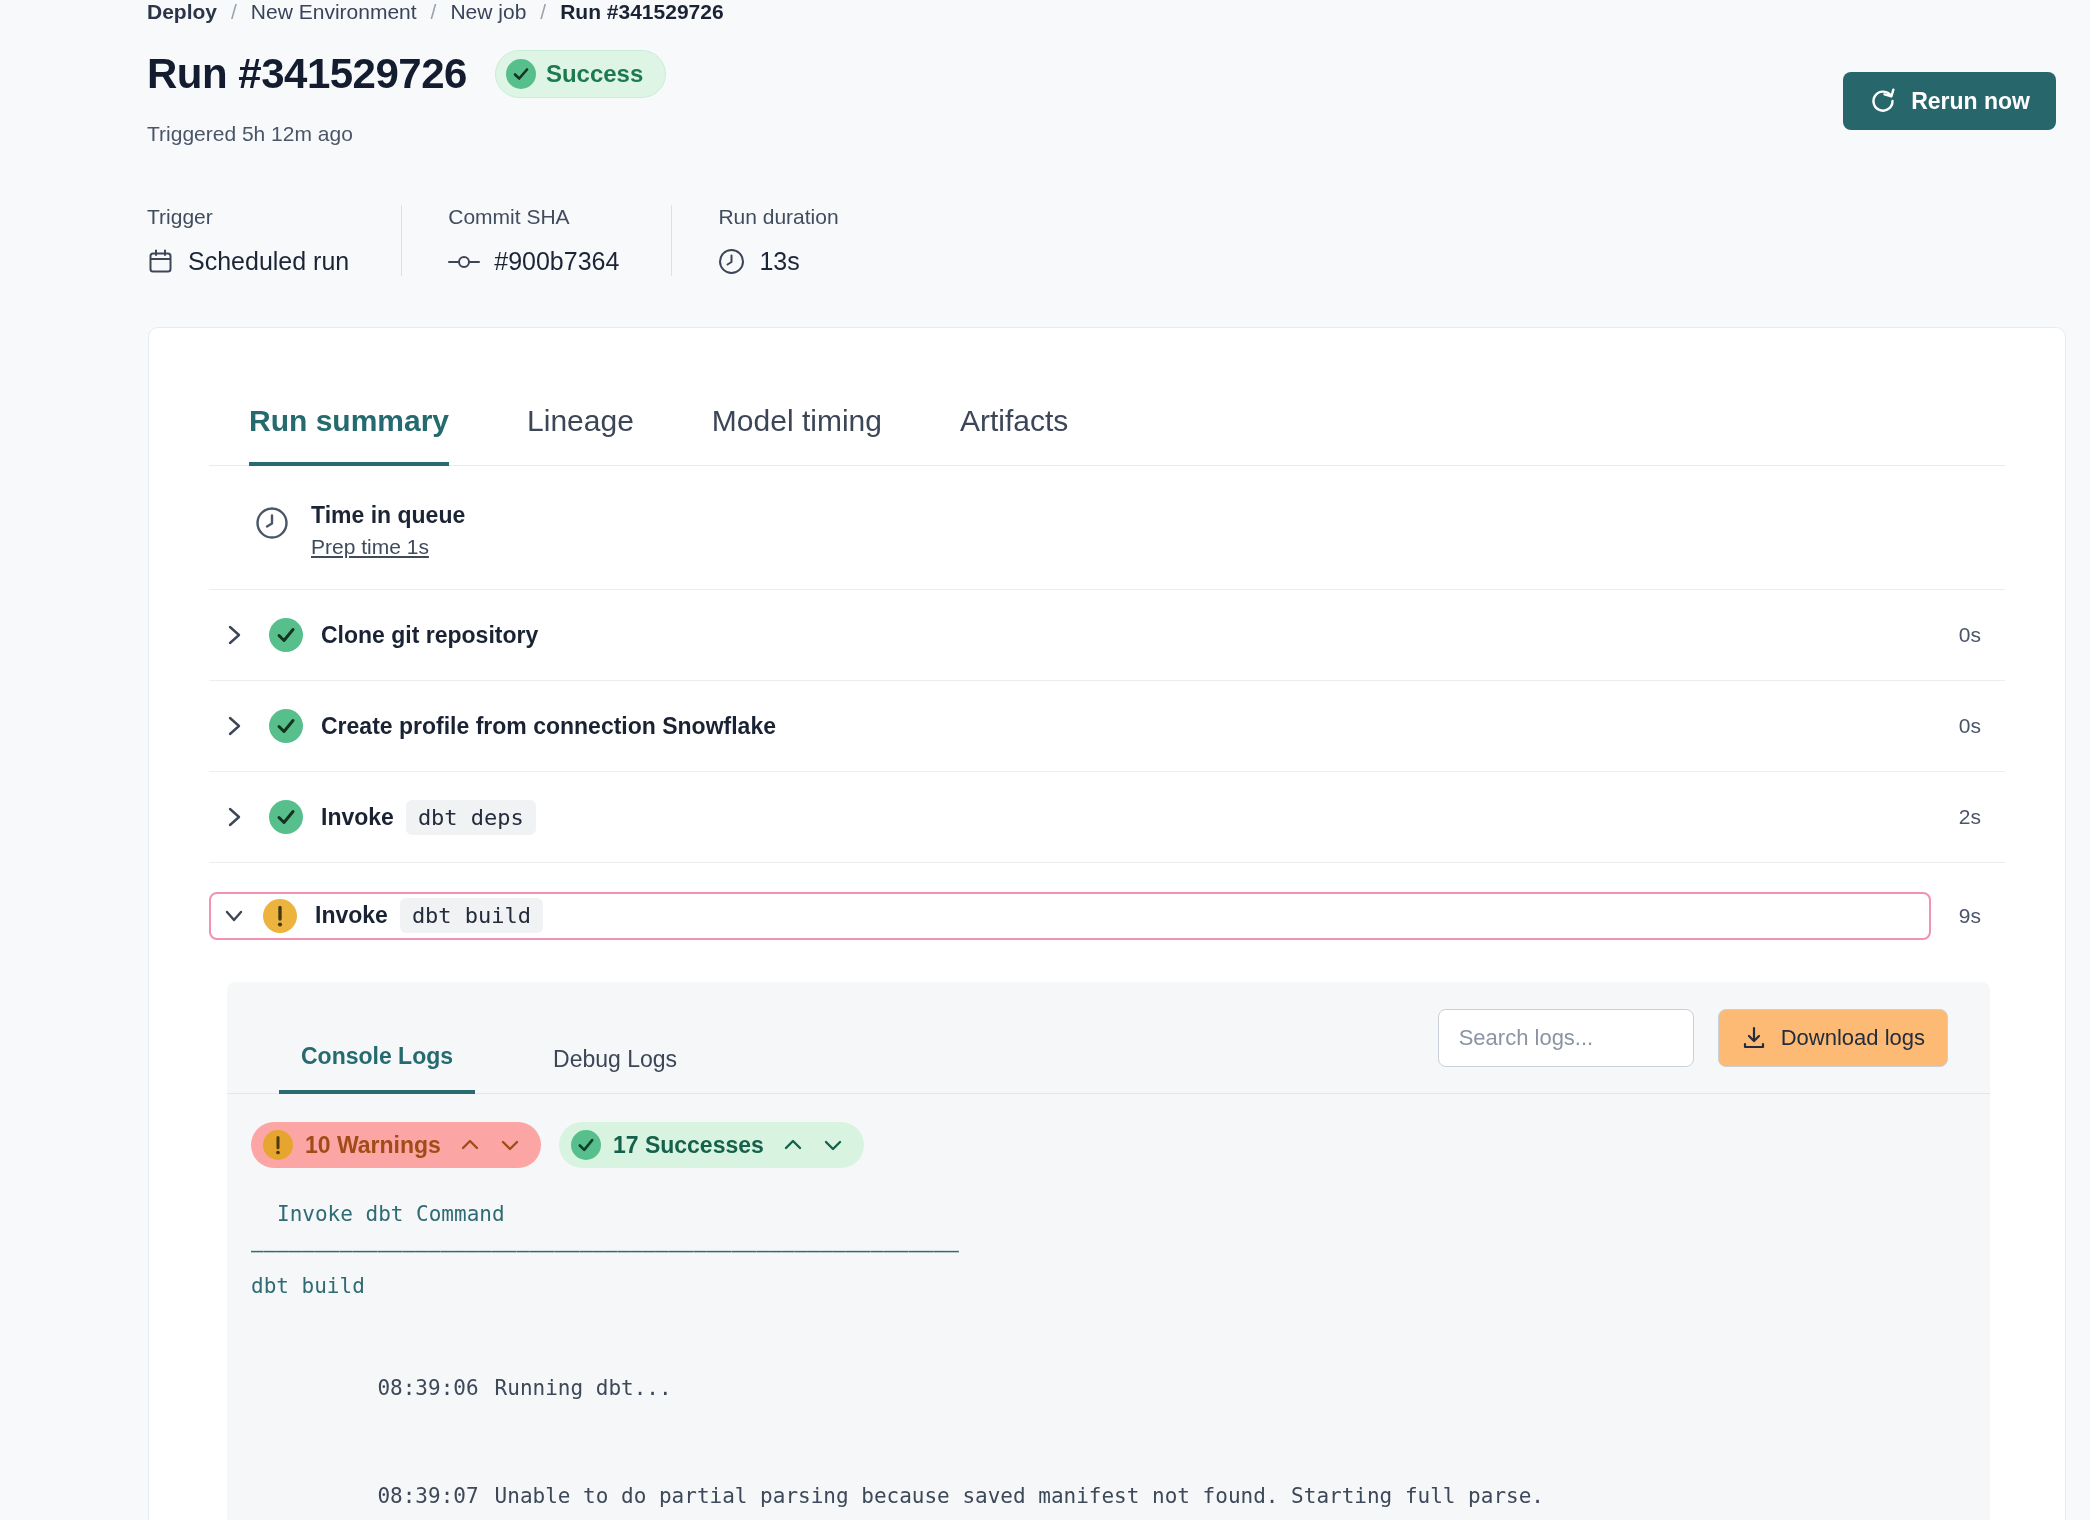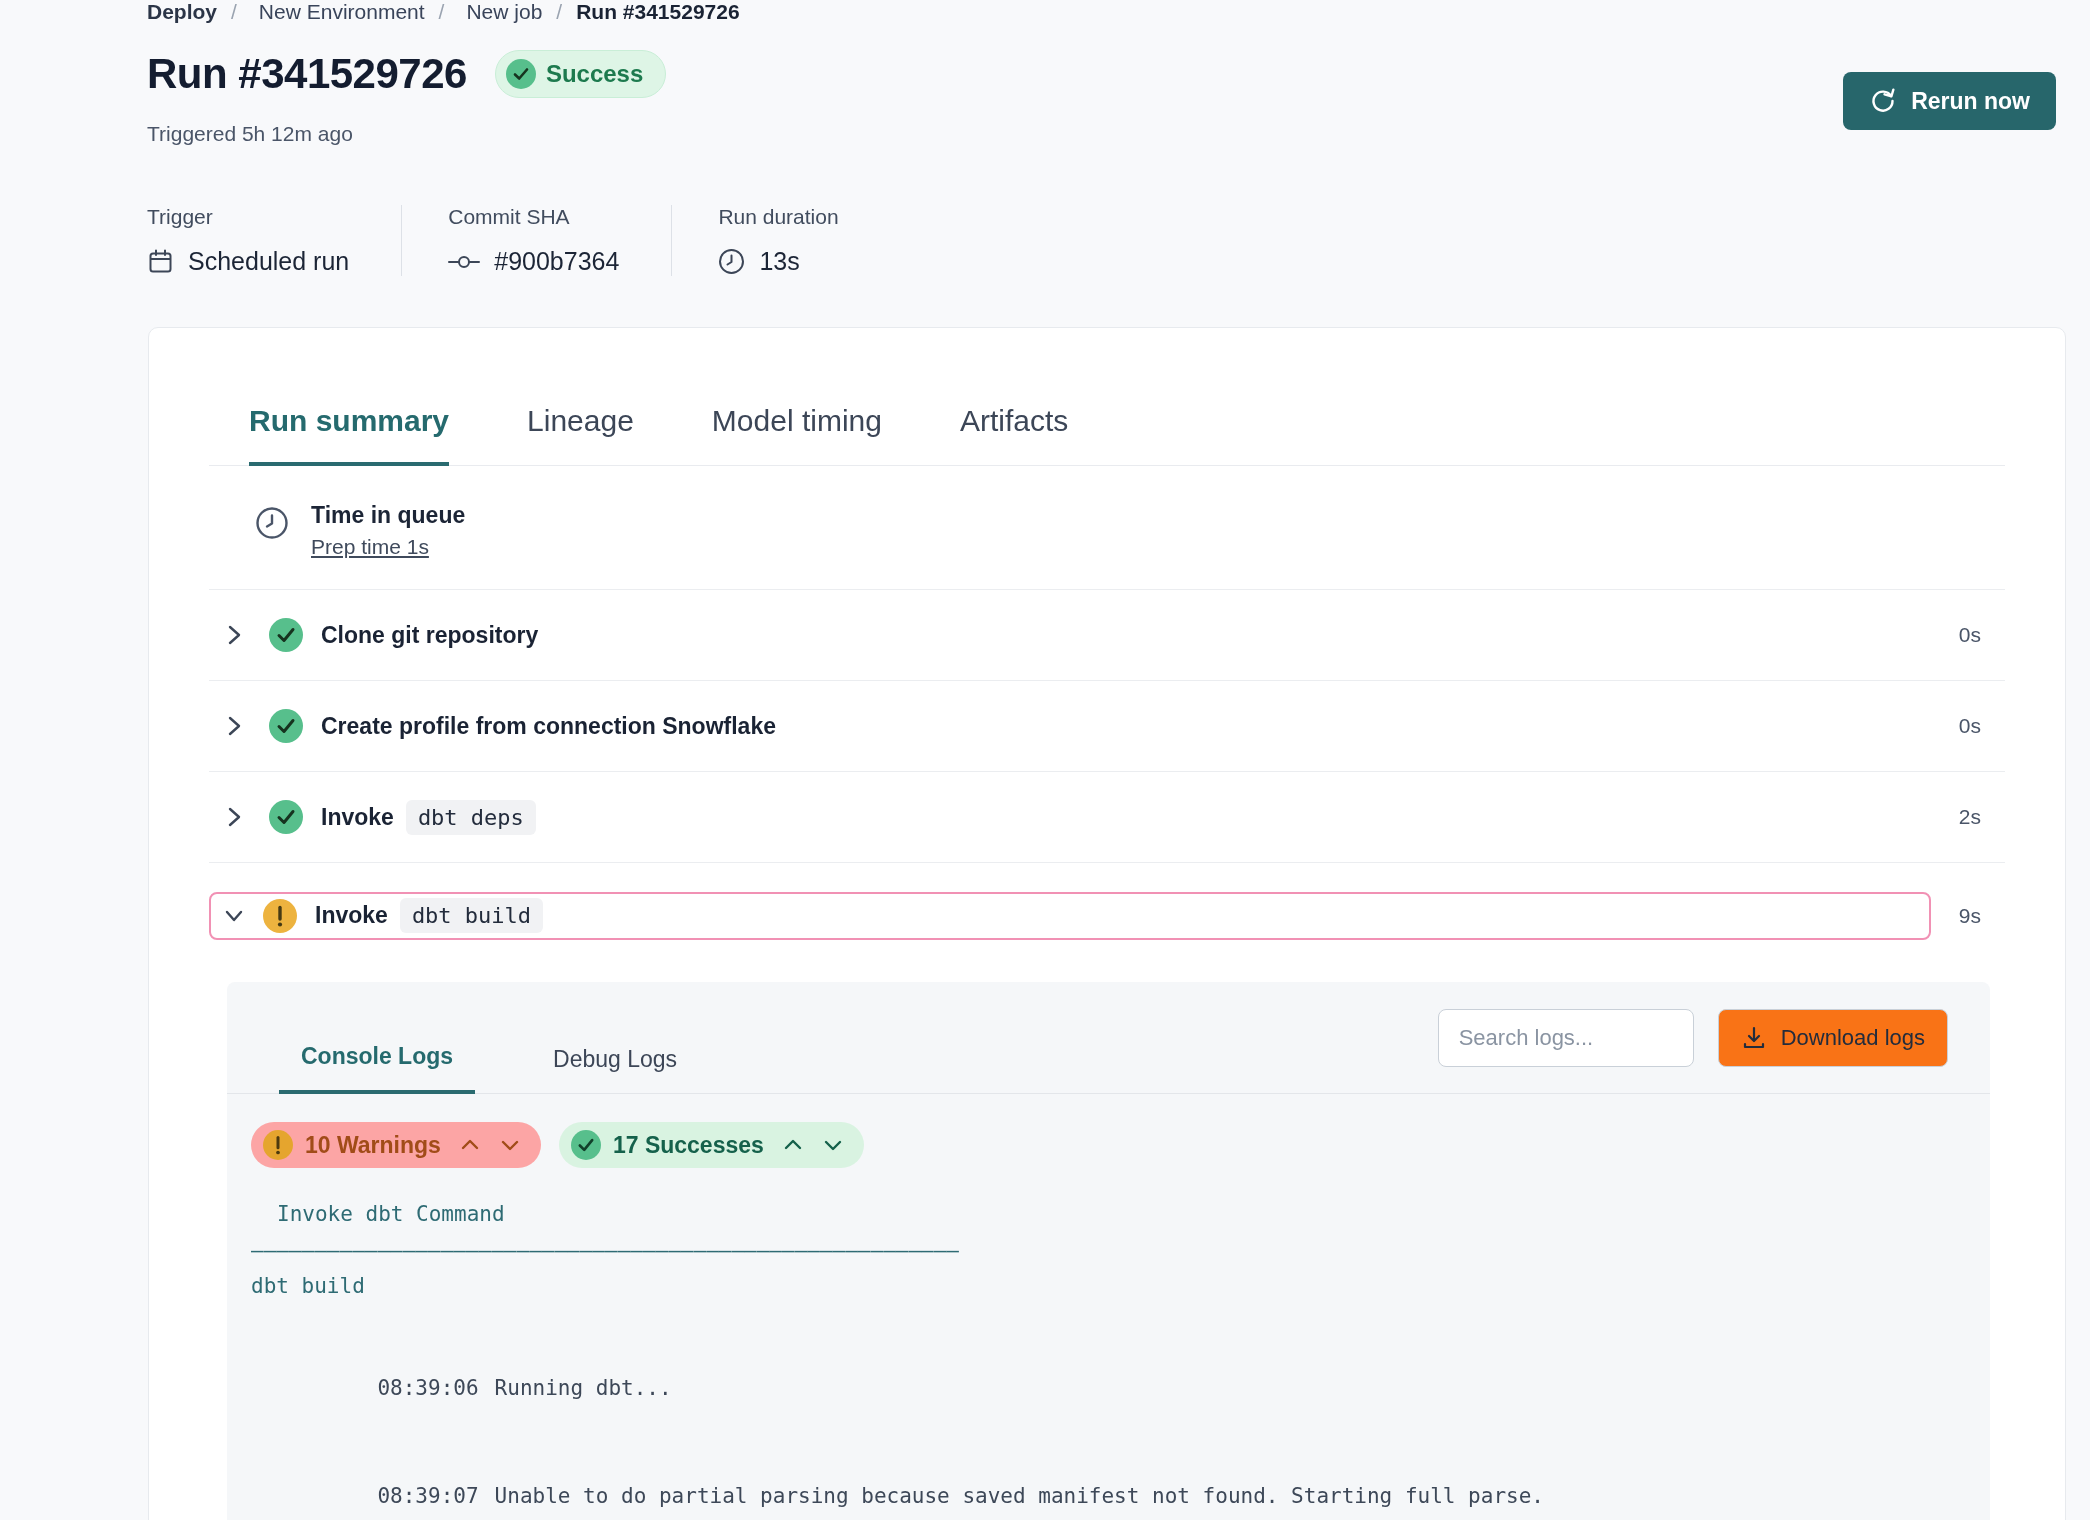--- a/index.html
+++ b/index.html
@@ -7,21 +7,21 @@
   body {
     background:#f8f9fb;
     font-family:"Liberation Sans", sans-serif;
     color:#1d2636;
   }
   .page { position:relative; width:2090px; height:1520px; }
 
   
   .breadcrumb { position:absolute; left:147px; top:0px; display:flex; gap:14px; font-size:21px; color:#3f4a5a; align-items:center;}
   .breadcrumb .crumb { font-weight:bold; color:#2b3547; cursor:pointer; }
-  .breadcrumb .crumb.mid { font-weight:normal; color:#39445a;margin-left:8px; }
+  .breadcrumb .crumb.mid { font-weight:normal; color:#39445a; }
   .breadcrumb .sep { color:#9aa3b0; }
   .breadcrumb .crumb.current { font-weight:bold; color:#1a2334; }
 
   
   .title-row { position:absolute; left:147px; top:50px; display:flex; align-items:center; gap:28px; }
   .run-title { font-size:42px; font-weight:bold; color:#141d30; letter-spacing:-0.5px; }
   .status-badge { display:flex; align-items:center; gap:10px; background:#def5e6; border:1px solid #c9eed7; border-radius:26px; padding:8px 22px 8px 10px;font-weight:bold; }
   .status-badge .txt { font-size:24px; color:#1d7a4e; }
   .triggered { position:absolute; left:147px; top:122px; font-size:21px; color:#4a5568; }
 
@@ -68,21 +68,21 @@
   
   .console-panel { margin:14px 0 0 18px; width:1763px; background:#f5f7f9; border-radius:8px; padding-bottom:10px; }
   .console-header { display:flex; align-items:center; padding:0 42px 0 74px; border-bottom:1px solid #e3e6ea; height:112px; }
   .log-tabs { display:flex; gap:78px; height:100%; align-items:flex-end; }
   .log-tab { font-size:23px; color:#3c4657; padding-bottom:20px; cursor:pointer; }
   .log-tab.active { color:#256a6e; font-weight:bold; border-bottom:4px solid #2a6b70; margin-bottom:-1px; padding-left:22px; padding-right:22px; margin-left:-22px; }
   .console-actions { margin-left:auto; display:flex; gap:24px; align-items:center; }
   .search-input { width:256px; height:58px; border:1px solid #c9d0d8; border-radius:8px; background:#ffffff;
     font-size:22px; color:#ef4444; padding:0 20px; font-family:"Liberation Sans",sans-serif; }
   .search-input::placeholder { color:#8a94a2; }
-  .download-btn { height:58px; display:flex; align-items:center; gap:14px; background:#f97316; border:1px solid #c9d0d8;
+  .download-btn { height:58px; display:flex; align-items:center; gap:14px; background:#fdba74; border:1px solid #c9d0d8;
     border-radius:8px; padding:0 22px; font-size:22px; color:#232c3c; font-family:"Liberation Sans",sans-serif; cursor:pointer; }
 
   .badge-row { display:flex; gap:18px; padding:28px 0 6px 24px; }
   .pill { display:flex; align-items:center; gap:12px; height:46px; border-radius:23px; padding:0 20px 0 12px; cursor:pointer; }
   .pill.warn { background:#fca5a5; color:#a14c18; }
   .pill.ok   { background:#d9f3e1; color:#15614b; }
   .pill .pill-txt { font-size:23px; font-weight:bold; }
   .pill .chev { display:flex; align-items:center; margin-left:6px; cursor:pointer; }
 
   

